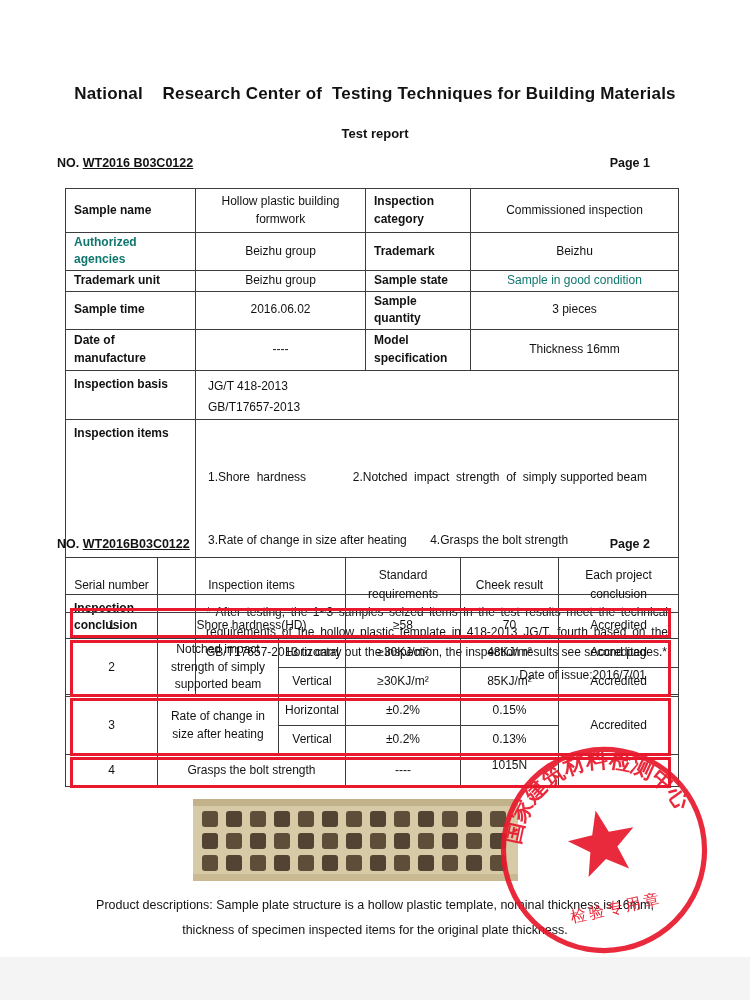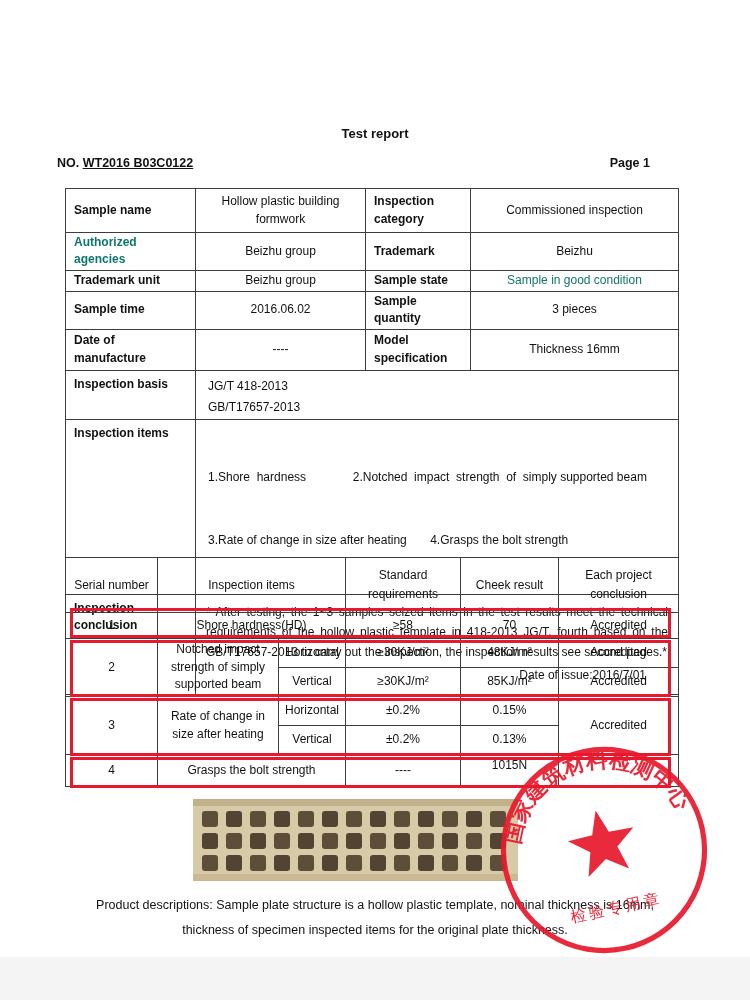--- a/index.html
+++ b/index.html
@@ -37,20 +37,21 @@
   .desc{position:absolute;top:893px;left:0;width:100%;text-align:center;
         font-size:12.5px;line-height:25px;}
   .stamp{position:absolute;top:736px;left:490px;opacity:.92;}
   .footer-strip{position:absolute;left:0;top:957px;width:100%;height:43px;background:#f4f4f4;}
 </style>
 </head>
 <body>
 
 <div class="page">
 
+  <div class="title">National    Research Center of  Testing Techniques for Building Materials</div>
   <div class="subtitle">Test report</div>
 
   <div class="no-line l1">
     <div>
       <span>NO.</span>
       <span class="u">WT2016 B03C0122</span>
     </div>
     <div>Page 1</div>
   </div>
 
@@ -109,20 +110,27 @@
     <tr class="h100">
       <td class="lbl top">Inspection conclusion</td>
       <td colspan="3" class="top">
         <div class="just">* After testing, the 1~3 samples seized items in the test results meet the technical requirements of the hollow plastic template in 418-2013 JG/T, fourth based on the GB/T17657-2013 to carry out the inspection, the inspection results see second pages.*</div>
         <div class="rightline">Date of issue:2016/7/01</div>
       </td>
     </tr>
   </tbody>
     </table>
 
+  <div class="no-line l2">
+    <div>
+      <span>NO.</span>
+      <span class="u">WT2016B03C0122</span>
+    </div>
+    <div>Page 2</div>
+  </div>
 
   <table class="t2">
     <colgroup>
         <col style="width:92px">
         <col style="width:121px">
         <col style="width:67px">
         <col style="width:115px">
         <col style="width:98px">
         <col style="width:120px">
       </colgroup>

